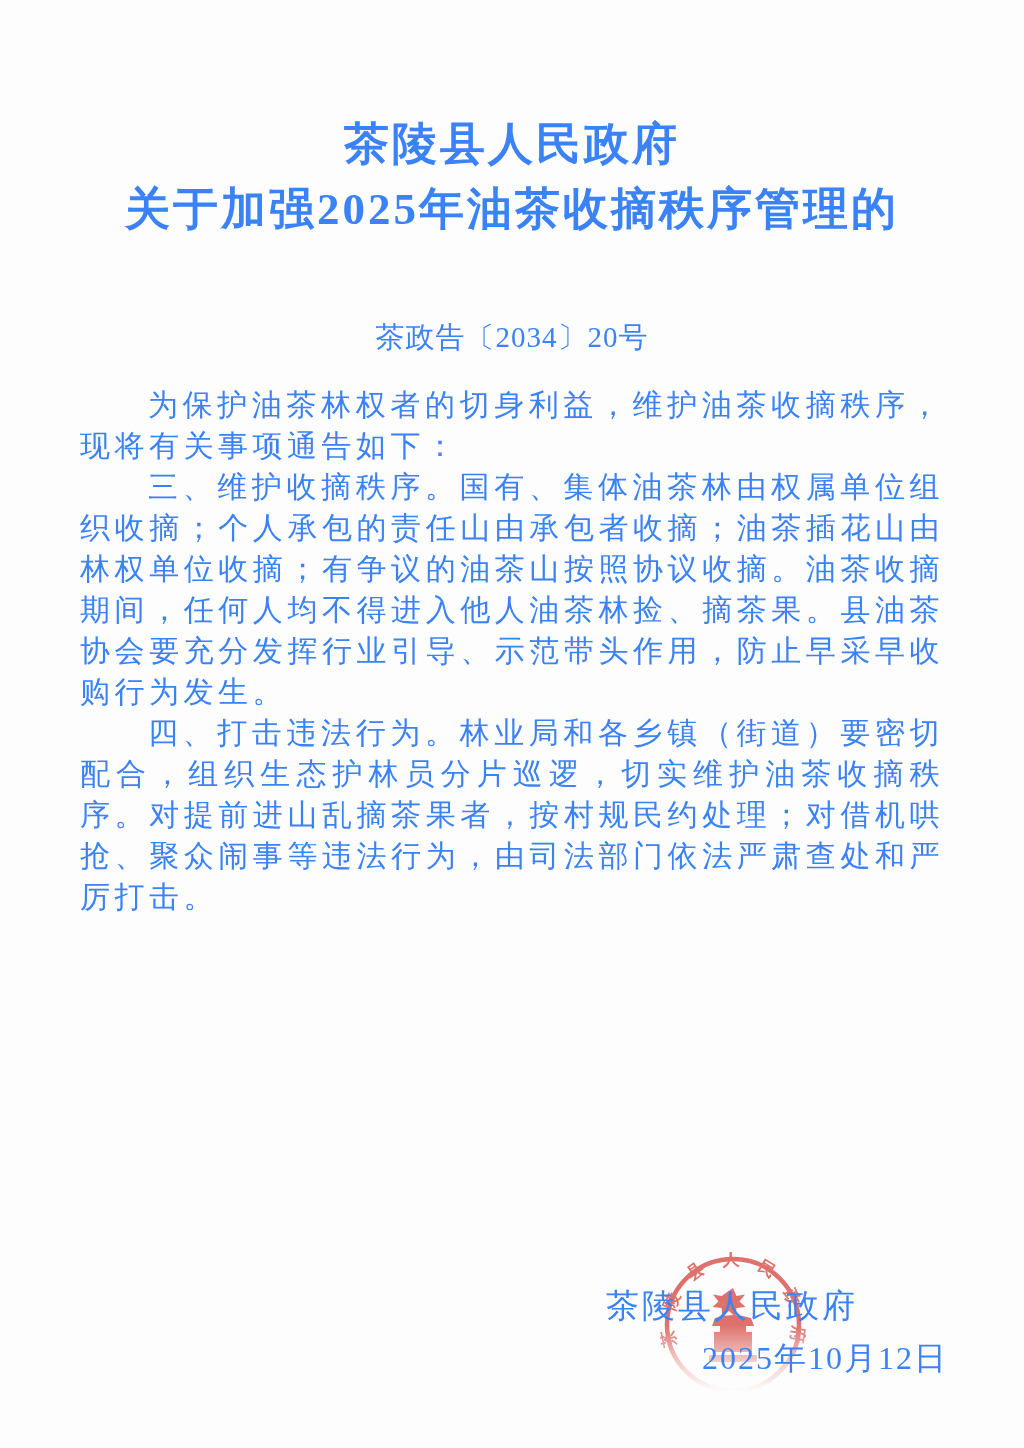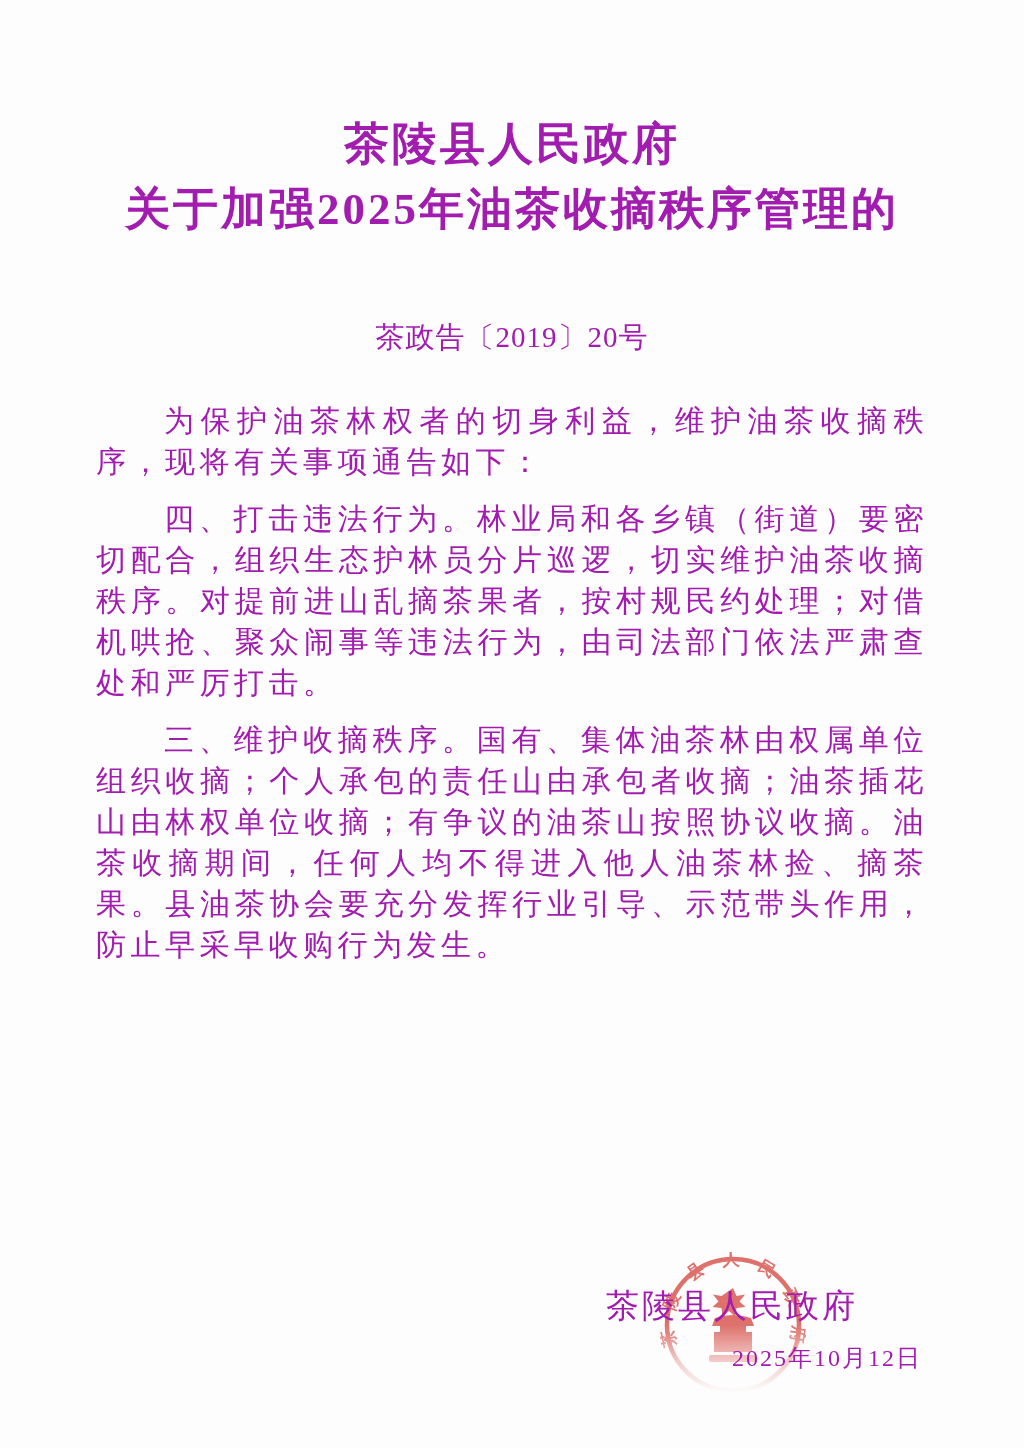--- a/index.html
+++ b/index.html
@@ -2,21 +2,21 @@
 <html><head>
 <meta charset="utf-8">
 <style>
   html, body { margin: 0; padding: 0; background: #e8e8e8; }
   .page {
     position: relative;
     width: 1024px;
     height: 1448px;
     margin: 0 auto;
     background: #fdfdfd;
-    color: #a21caf;
+    color: #3b82f6;
     font-family: "Liberation Serif", "DejaVu Serif", serif;
     overflow: hidden;
   }
   .title-block {
     position: absolute;
     top: 112px;
     left: 0;
     width: 100%;
     text-align: center;
   }
@@ -36,21 +36,21 @@
     font-size: 29px;
     letter-spacing: 1px;
   }
   .body-text {
     position: absolute;
     top: 384px;
     left: 80px;
     width: 864px;
   }
   .body-text p {
-    margin: 16px;
+    margin: 0;
     font-size: 30px;
     line-height: 41px;
     letter-spacing: 4.5px;
     text-indent: 68px;
     text-align: justify;
     text-justify: inter-character;
     text-align-last: left;
   }
   .signature-block {
     position: absolute;
@@ -59,23 +59,23 @@
     width: 100%;
     text-align: right;
   }
   .signature-line {
     font-size: 33px;
     letter-spacing: 3px;
     padding-right: 166px;
     line-height: 52px;
   }
   .date-line {
-    font-size: 24px;
+    font-size: 32px;
     letter-spacing: 2px;
-    padding-right: 102px;
+    padding-right: 76px;
     line-height: 52px;
   }
   .seal {
     position: absolute;
     left: 660px;
     top: 1252px;
     width: 146px;
     height: 146px;
     opacity: 0.82;
     mix-blend-mode: multiply;
@@ -87,26 +87,26 @@
 </head>
 <body>
 
 <div class="page">
 
   <div class="title-block">
     <div class="title-line">茶陵县人民政府</div>
     <div class="title-line">关于加强2025年油茶收摘秩序管理的</div>
   </div>
 
-  <div class="doc-number">茶政告〔2019〕20号</div>
+  <div class="doc-number">茶政告〔2034〕20号</div>
 
   <div class="body-text">
     <p>为保护油茶林权者的切身利益，维护油茶收摘秩序，现将有关事项通告如下：</p>
+    <p>三、维护收摘秩序。国有、集体油茶林由权属单位组织收摘；个人承包的责任山由承包者收摘；油茶插花山由林权单位收摘；有争议的油茶山按照协议收摘。油茶收摘期间，任何人均不得进入他人油茶林捡、摘茶果。县油茶协会要充分发挥行业引导、示范带头作用，防止早采早收购行为发生。</p>
     <p>四、打击违法行为。林业局和各乡镇（街道）要密切配合，组织生态护林员分片巡逻，切实维护油茶收摘秩序。对提前进山乱摘茶果者，按村规民约处理；对借机哄抢、聚众闹事等违法行为，由司法部门依法严肃查处和严厉打击。</p>
-    <p>三、维护收摘秩序。国有、集体油茶林由权属单位组织收摘；个人承包的责任山由承包者收摘；油茶插花山由林权单位收摘；有争议的油茶山按照协议收摘。油茶收摘期间，任何人均不得进入他人油茶林捡、摘茶果。县油茶协会要充分发挥行业引导、示范带头作用，防止早采早收购行为发生。</p>
   </div>
 
   <div class="seal">
     <svg width="146" height="146" viewBox="0 0 146 146" xmlns="http://www.w3.org/2000/svg">
       <defs>
         <path id="sealArc" d="M 16.6 93.5 A 60 60 0 1 1 129.4 93.5" fill="none"></path>
       </defs>
 
       <circle cx="73" cy="73" r="66" fill="none" stroke="#d9534c" stroke-width="4.5"></circle>
 

